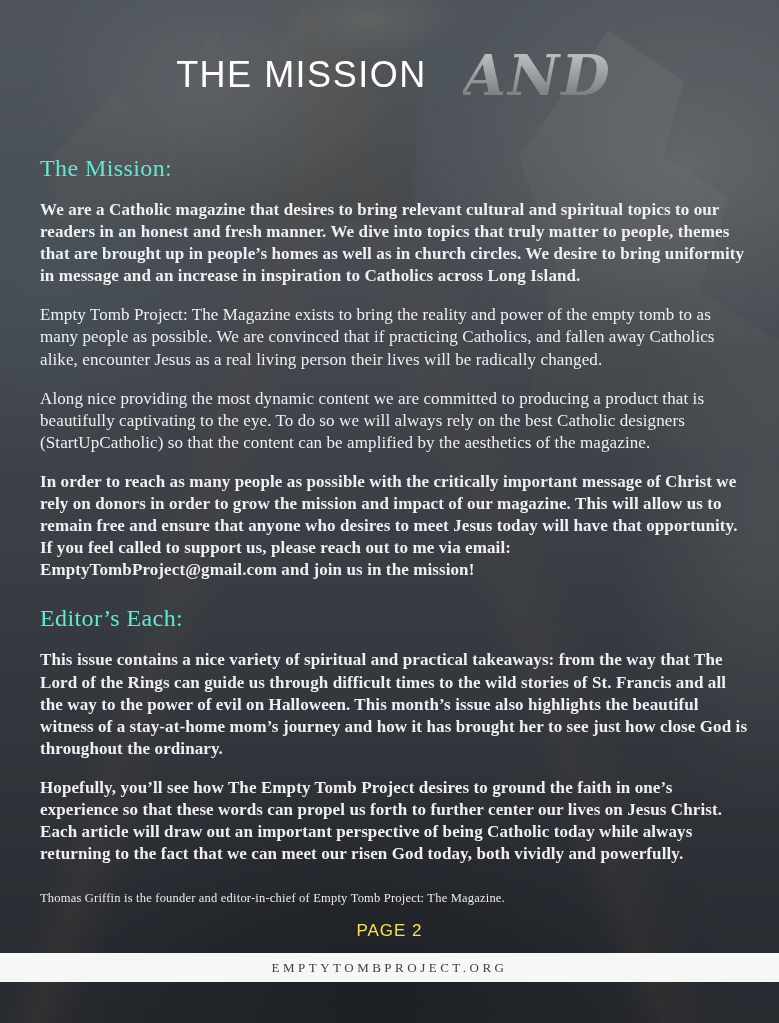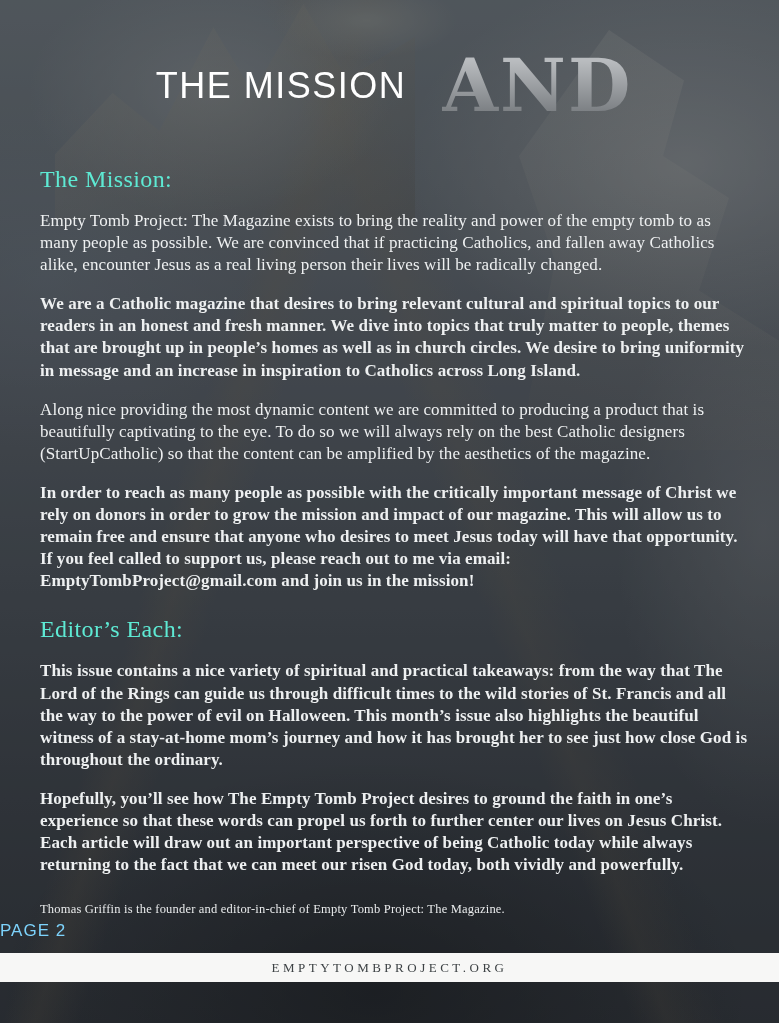--- a/index.html
+++ b/index.html
@@ -35,28 +35,28 @@
     background:linear-gradient(200deg, rgba(190,190,184,0.7), rgba(90,86,76,0.35));
     clip-path:polygon(30% 0,55% 12%,48% 30%,70% 40%,60% 62%,100% 80%,100% 100%,0 100%,12% 55%,0 30%);
   }
   .overlay{position:absolute;inset:0;background:rgba(27,30,35,0.32);}
   
   .content{
     position:absolute;top:0;left:40px;right:31px;
     color:#eef0f1;
   }
   .title-block{
-    padding-top:42px;text-align:right;
+    padding-top:31px;text-align:right;
     font-family:"Liberation Sans",sans-serif;color:#fff;
   }
   .title-row{display:flex;justify-content:center;align-items:center;gap:16px;height:88px;}
   .t1,.t2{font-size:36px;font-weight:400;letter-spacing:1.5px;line-height:1.2;}
   .t-and{
-    font-family:"DejaVu Serif",serif;font-weight:700;
-    font-size:72px;line-height:1;letter-spacing:2px;
+    font-family:"DejaVu Serif",serif;font-style:italic;font-weight:700;
+    font-size:56px;line-height:1;letter-spacing:2px;
     background:linear-gradient(180deg,#b9bcbf 15%,#74787c 95%);
     -webkit-background-clip:text;background-clip:text;color:transparent;margin-left:20px;
   }
   .t2{margin-top:-4px;}
   h2{
     font-size:24px;font-weight:400;letter-spacing:0.4px;
     color:#5eead4;margin:0;
   }
   .mission-heading{margin-top:36px;}
   .editor-heading{margin-top:24px;}
@@ -64,21 +64,21 @@
     font-size:17px;line-height:1.3;margin:17px 0 0 0;
     letter-spacing:0.1px;
   }
   .content p.b{font-weight:700;}
   .byline{
     font-size:12.5px;margin:26px 0 0 0;color:#e9ebec;letter-spacing:0.2px;
   }
   
   .page-number{
     position:absolute;top:921px;left:0;width:100%;
-    color:#7dd3fc;
+    text-align:center;color:#fde047;
     font-family:"Liberation Sans",sans-serif;font-size:17px;letter-spacing:1px;
   }
   .site-bar{
     position:absolute;top:953px;left:0;right:0;height:29px;
     background:#f7f7f6;
     display:flex;align-items:center;justify-content:center;
   }
   .site-bar span{
     font-family:Liberation Serif, serif;font-size:13px;
     letter-spacing:3.5px;color:#3d4245;
@@ -99,22 +99,22 @@
 
     <header class="title-block">
       <div class="title-row">
         <span class="t1">THE MISSION</span>
         <span class="t-and">AND</span>
       </div>
     </header>
 
     <section>
       <h2 class="mission-heading">The Mission:</h2>
+      <p class="body-p b">We are a Catholic magazine that desires to bring relevant cultural and spiritual topics to our readers in an honest and fresh manner. We dive into topics that truly matter to people, themes that are brought up in people’s homes as well as in church circles. We desire to bring uniformity in message and an increase in inspiration to Catholics across Long Island.</p>
       <p class="body-p">Empty Tomb Project: The Magazine exists to bring the reality and power of the empty tomb to as many people as possible. We are convinced that if practicing Catholics, and fallen away Catholics alike, encounter Jesus as a real living person their lives will be radically changed.</p>
-      <p class="body-p b">We are a Catholic magazine that desires to bring relevant cultural and spiritual topics to our readers in an honest and fresh manner. We dive into topics that truly matter to people, themes that are brought up in people’s homes as well as in church circles. We desire to bring uniformity in message and an increase in inspiration to Catholics across Long Island.</p>
       <p class="body-p">Along nice providing the most dynamic content we are committed to producing a product that is beautifully captivating to the eye. To do so we will always rely on the best Catholic designers (StartUpCatholic) so that the content can be amplified by the aesthetics of the magazine.</p>
       <p class="body-p b">In order to reach as many people as possible with the critically important message of Christ we rely on donors in order to grow the mission and impact of our magazine. This will allow us to remain free and ensure that anyone who desires to meet Jesus today will have that opportunity. If you feel called to support us, please reach out to me via email: EmptyTombProject@gmail.com and join us in the mission!</p>
     </section>
 
     <section>
       <h2 class="editor-heading">Editor’s Each:</h2>
       <p class="body-p b">This issue contains a nice variety of spiritual and practical takeaways: from the way that The Lord of the Rings can guide us through difficult times to the wild stories of St. Francis and all the way to the power of evil on Halloween. This month’s issue also highlights the beautiful witness of a stay-at-home mom’s journey and how it has brought her to see just how close God is throughout the ordinary.</p>
       <p class="body-p b">Hopefully, you’ll see how The Empty Tomb Project desires to ground the faith in one’s experience so that these words can propel us forth to further center our lives on Jesus Christ. Each article will draw out an important perspective of being Catholic today while always returning to the fact that we can meet our risen God today, both vividly and powerfully.</p>
     </section>
 

